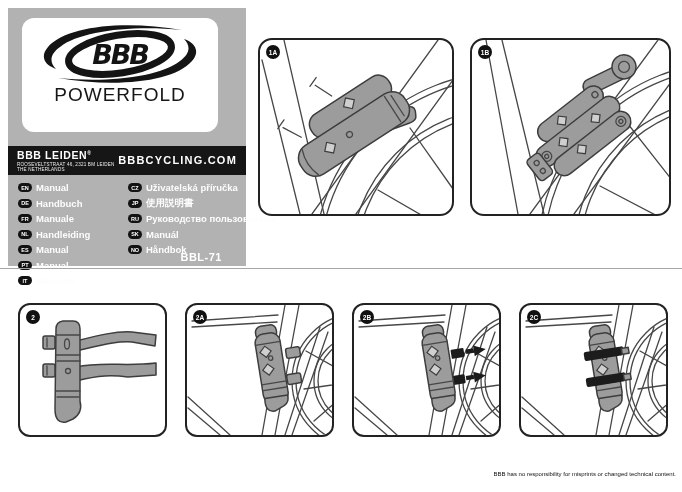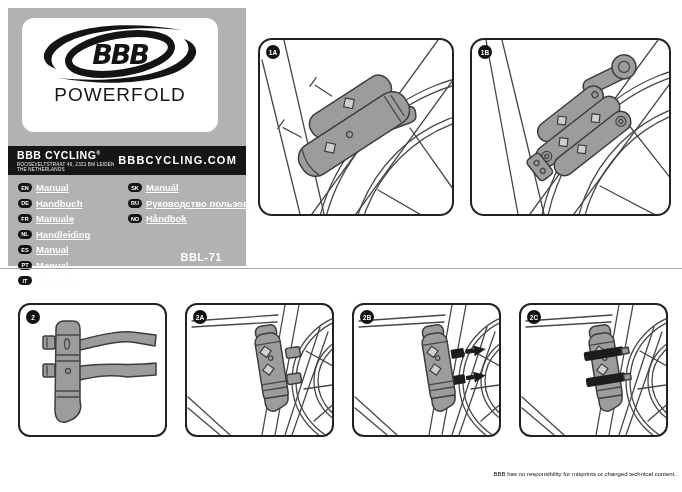--- a/index.html
+++ b/index.html
@@ -18,21 +18,21 @@
   .brand sup{font-size:5px;}
   .address{position:absolute;left:9px;top:16px;font-size:4.6px;line-height:5.2px;font-weight:400;color:#eee;letter-spacing:.2px;}
   .website{position:absolute;right:9px;top:8px;font-size:11px;font-weight:800;letter-spacing:1.2px;text-align:center;}
 
   .langs{position:absolute;left:0;top:172px;width:100%;}
   .lang-col{position:absolute;top:0;}
   .lang-col.left{left:10px;}
   .lang-col.right{left:120px;}
   .lang-row{display:flex;align-items:center;height:15.5px;}
   .lang-badge{display:inline-flex;align-items:center;justify-content:center;min-width:14px;height:9px;border-radius:5px;background:#121212;color:#fff;font-size:5.5px;font-weight:700;margin-right:4px;}
-  .lang-label{font-size:9.5px;font-weight:700;color:#fdfdfd;white-space:nowrap;text-decoration:underline;}
+  .lang-label{font-size:9.5px;font-weight:700;color:#fdfdfd;white-space:nowrap;}
   .product-code{position:absolute;right:24px;bottom:3px;font-size:11px;font-weight:800;color:#fff;letter-spacing:.5px;}
 
   
   .divider{position:absolute;left:0;top:268px;width:682px;height:1px;background:#a6a6a6;}
 
   
   .panel{position:absolute;background:#fff;border:2px solid #222;border-radius:14px;overflow:hidden;}
   .panel svg{display:block;}
   .pbadge{position:absolute;left:6px;top:5px;width:14px;height:14px;border-radius:50%;background:#111;color:#fff;
           display:flex;align-items:center;justify-content:center;font-size:6.5px;font-weight:700;}
@@ -62,21 +62,21 @@
       <svg class="logo-svg" width="168" height="62" viewBox="0 0 168 62">
         <path fill="#141414" d="M146,7 C88,-3 30,3 12,24 C4,33 8,42 20,46 C13,39 14,31 24,24 C44,8 96,2 146,7 Z"></path>
         <path fill="#141414" d="M22,55 C80,65 138,59 156,38 C164,29 160,20 148,16 C155,23 154,31 144,38 C124,54 72,60 22,55 Z"></path>
         <ellipse cx="84" cy="31" rx="52" ry="19" fill="none" stroke="#141414" stroke-width="7" transform="rotate(-9 84 31)"></ellipse>
         <text x="84" y="41" text-anchor="middle" font-family="DejaVu Sans, sans-serif" font-size="27" font-weight="800" font-style="italic" fill="#141414" letter-spacing="-2">BBB</text>
       </svg>
       <div class="product-title">POWERFOLD</div>
     </div>
 
     <div class="black-bar">
-      <div class="brand"><span>BBB CYCLING</span><sup>®</sup></div>
+      <div class="brand"><span>BBB LEIDEN</span><sup>®</sup></div>
       <div class="address">
         <div>ROOSEVELTSTRAAT 46, 2321 BM LEIDEN</div>
         <div>THE NETHERLANDS</div>
       </div>
       <div class="website">BBBCYCLING.COM</div>
     </div>
 
     <div class="langs">
       <div class="lang-col left">
         <div class="lang-row">
@@ -103,26 +103,34 @@
             <span class="lang-badge">PT</span>
             <span class="lang-label">Manual</span>
           </div>
         <div class="lang-row">
             <span class="lang-badge">IT</span>
             <span class="lang-label">Manuale</span>
           </div>
       </div>
       <div class="lang-col right">
         <div class="lang-row">
+            <span class="lang-badge">CZ</span>
+            <span class="lang-label">Uživatelská příručka</span>
+          </div>
+        <div class="lang-row">
+            <span class="lang-badge">JP</span>
+            <span class="lang-label">使用説明書</span>
+          </div>
+        <div class="lang-row">
+            <span class="lang-badge">RU</span>
+            <span class="lang-label">Руководство пользователя</span>
+          </div>
+        <div class="lang-row">
             <span class="lang-badge">SK</span>
             <span class="lang-label">Manuál</span>
-          </div>
-        <div class="lang-row">
-            <span class="lang-badge">RU</span>
-            <span class="lang-label">Руководство пользователя</span>
           </div>
         <div class="lang-row">
             <span class="lang-badge">NO</span>
             <span class="lang-label">Håndbok</span>
           </div>
       </div>
     </div>
 
     <div class="product-code">BBL-71</div>
   </div>

